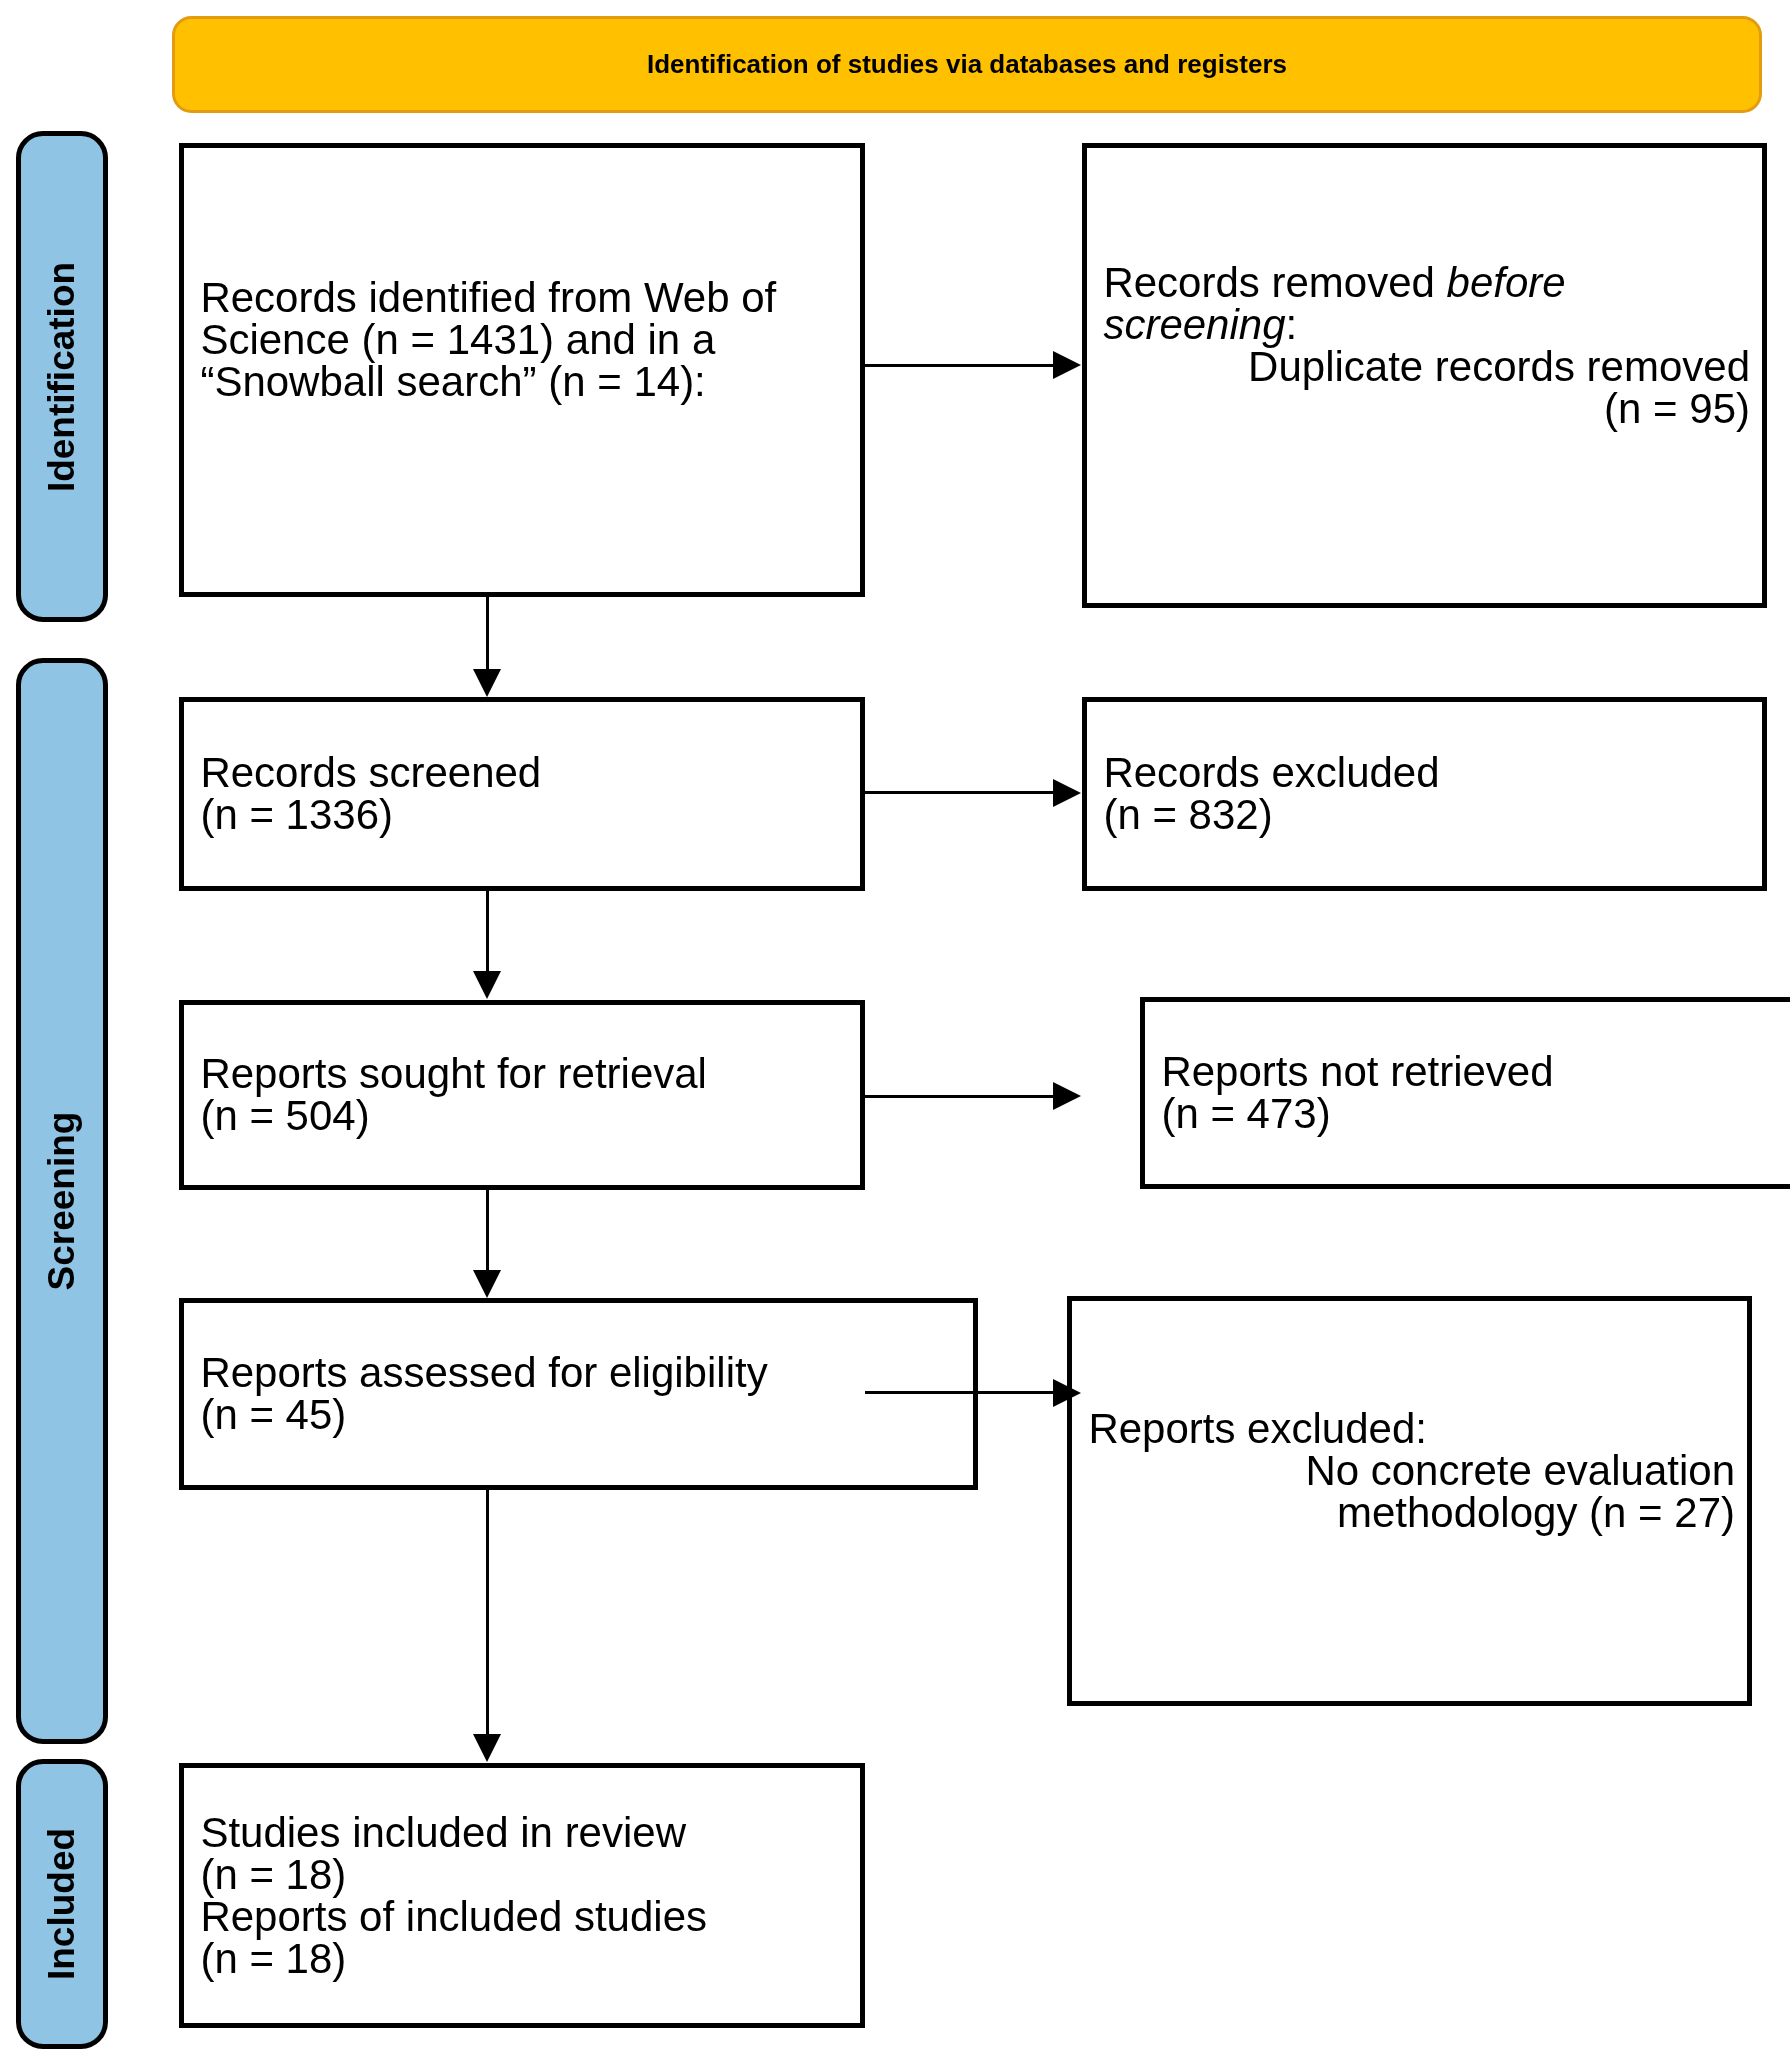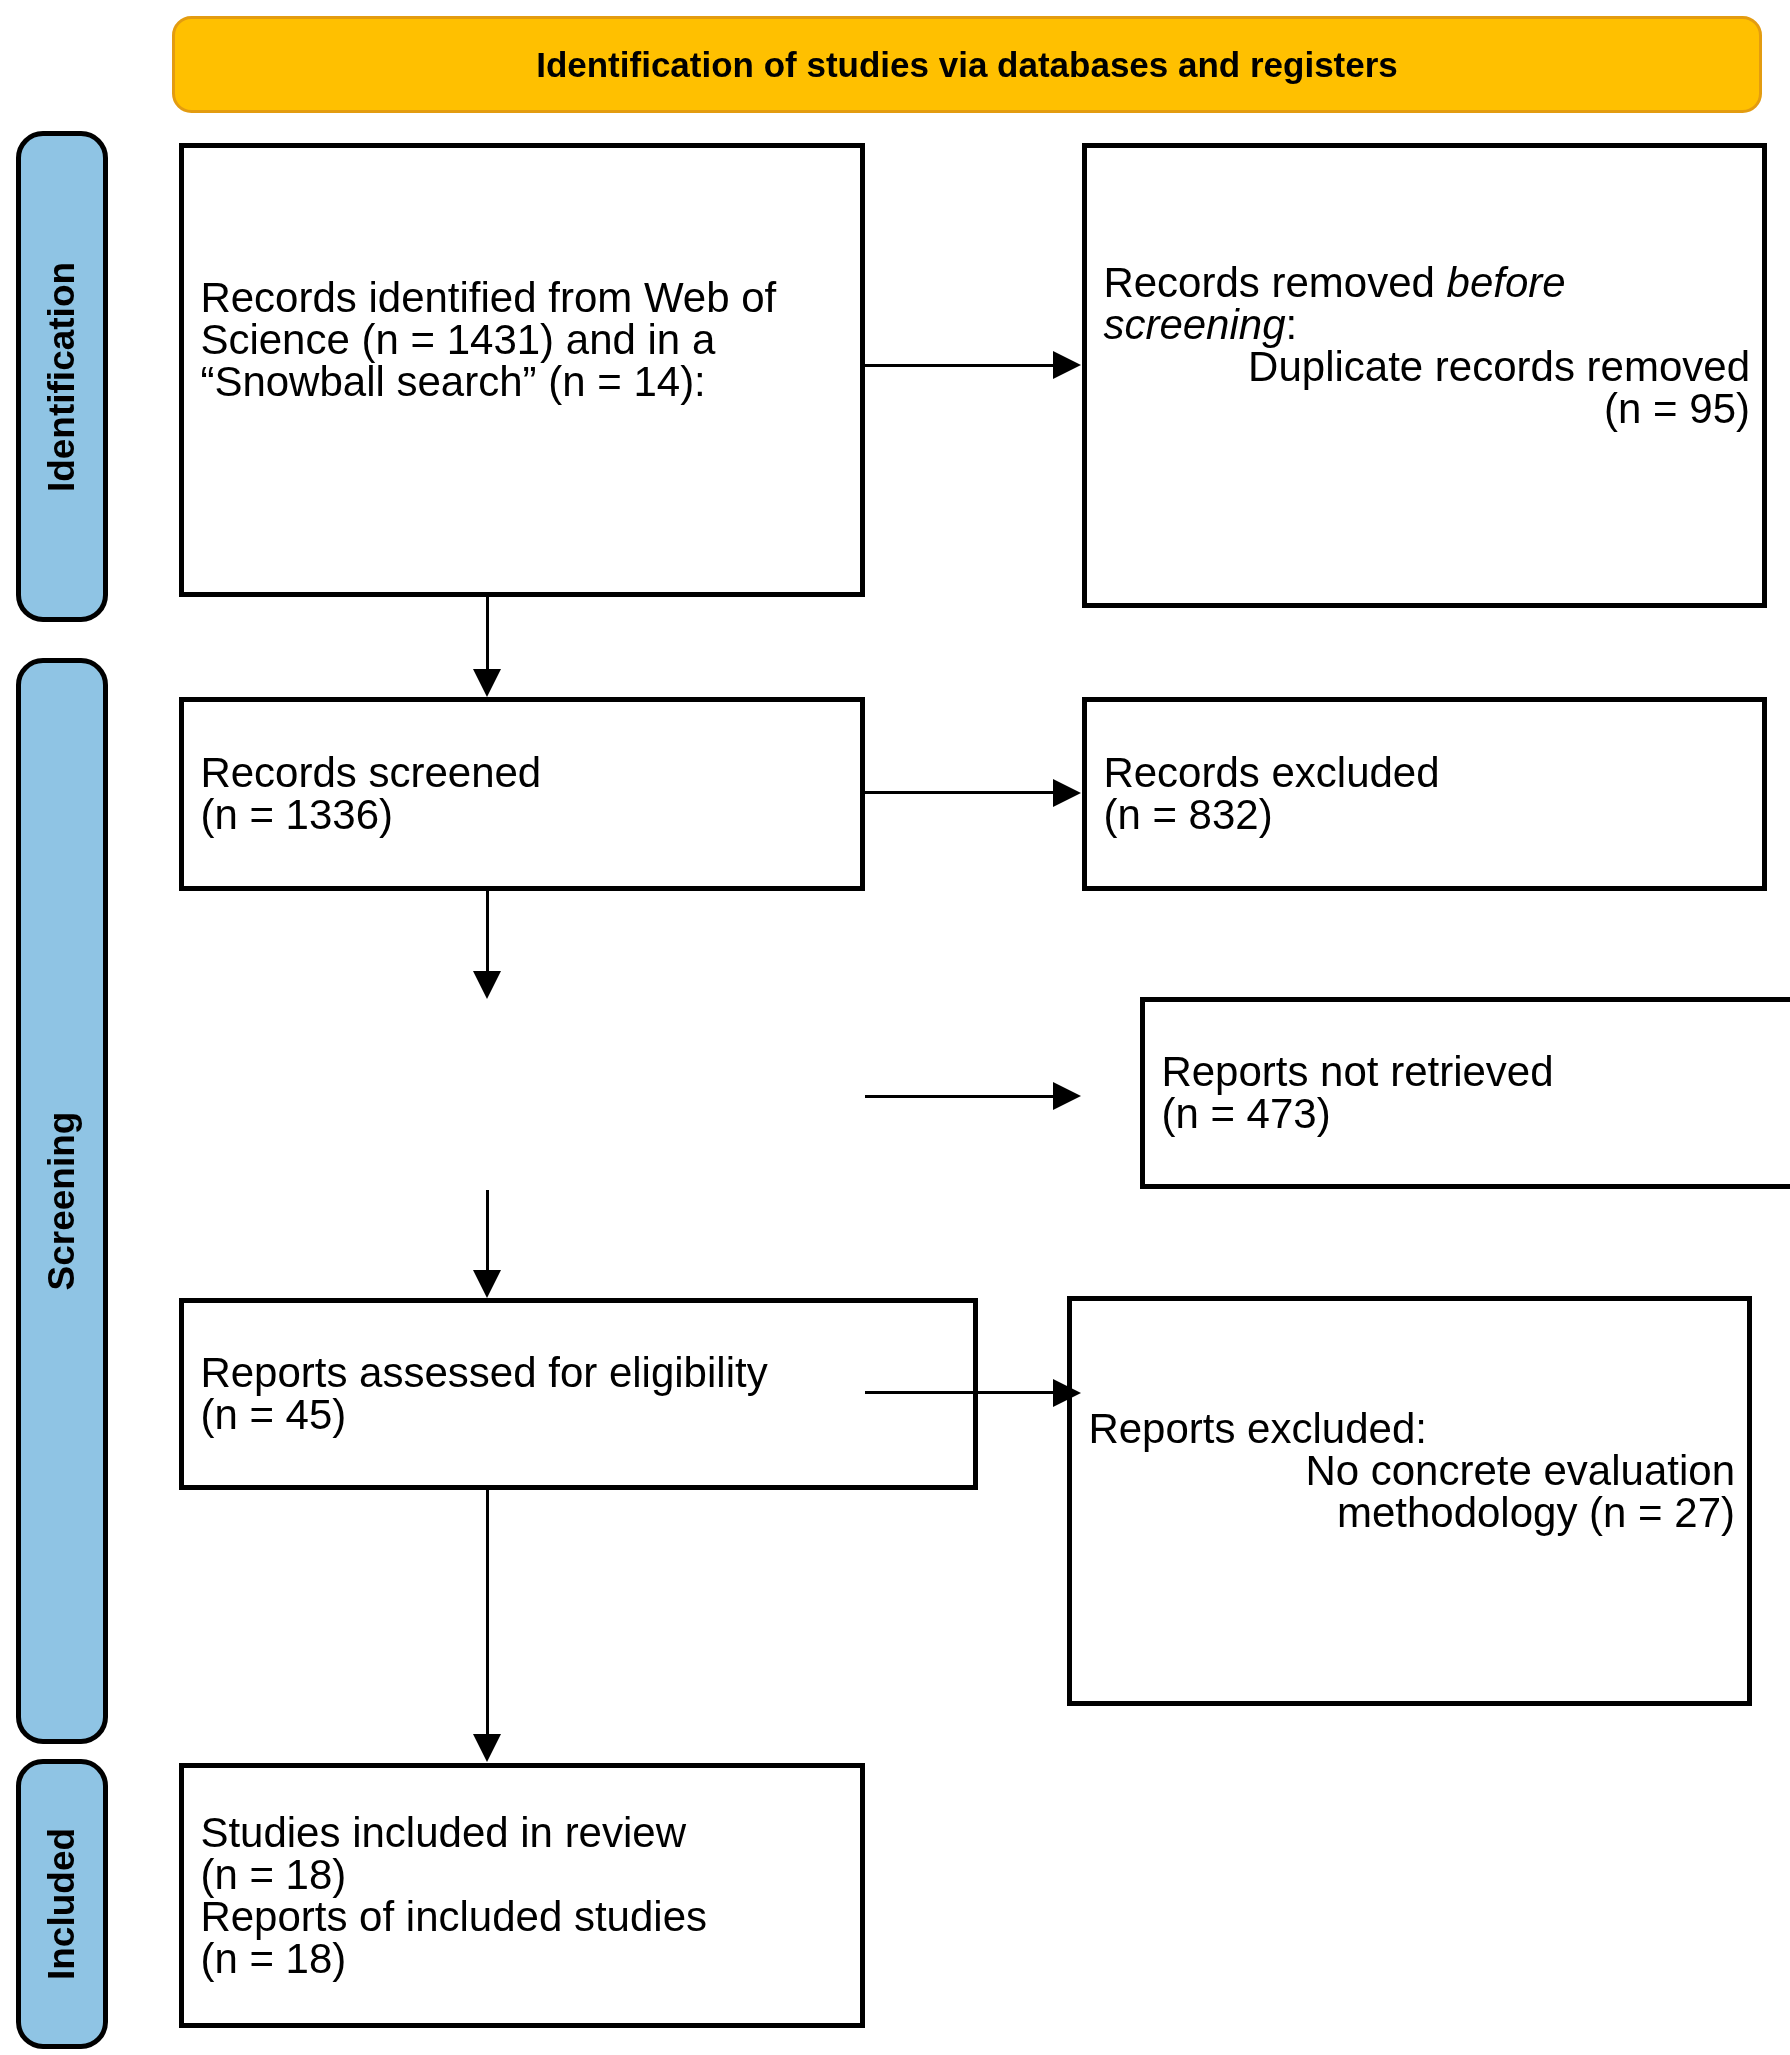--- a/index.html
+++ b/index.html
@@ -6,21 +6,21 @@
   .canvas {
     position:relative; width:1790px; height:2056px; background:#ffffff;
     font-family:"Liberation Sans", sans-serif; color:#000;
   }
   .hdr {
     position:absolute; left:172px; top:16.4px; width:1590px; height:97px;
     background:var(--header-bg,#FFC000);
     border:3.7px solid var(--header-border,#E39C10);
     border-radius:19.4px; box-sizing:border-box;
     display:flex; align-items:center; justify-content:center;
-    font-weight:bold; font-size:35px;
+    font-weight:bold; font-size:26px;
   }
   .stage {
     position:absolute; left:16.4px; width:92px;
     background:var(--stage-bg,#8FC4E4);
     border:5.2px solid #000; border-radius:27px; box-sizing:border-box;
     display:flex; align-items:center; justify-content:center;
   }
   .stage .lbl {
     transform:rotate(-90deg); white-space:nowrap;
     font-weight:bold; font-size:37px;
@@ -73,20 +73,24 @@
     <div class="ln">Records identified from Web of</div>
     <div class="ln">Science (n = 1431) and in a</div>
     <div class="ln">“Snowball search” (n = 14):</div>
   </div>
 
   <div class="box" style="left:179px;top:697px;width:686px;height:194px">
     <div class="ln">Records screened</div>
     <div class="ln">(n = 1336)</div>
   </div>
 
+  <div class="box" style="left:179px;top:1000px;width:686px;height:190px">
+    <div class="ln">Reports sought for retrieval</div>
+    <div class="ln">(n = 504)</div>
+  </div>
 
   <div class="box" style="left:179px;top:1298px;width:799px;height:192px">
     <div class="ln">Reports assessed for eligibility</div>
     <div class="ln">(n = 45)</div>
   </div>
 
   <div class="box" style="left:179px;top:1763px;width:686px;height:265px">
     <div class="ln">Studies included in review</div>
     <div class="ln">(n = 18)</div>
     <div class="ln">Reports of included studies</div>

